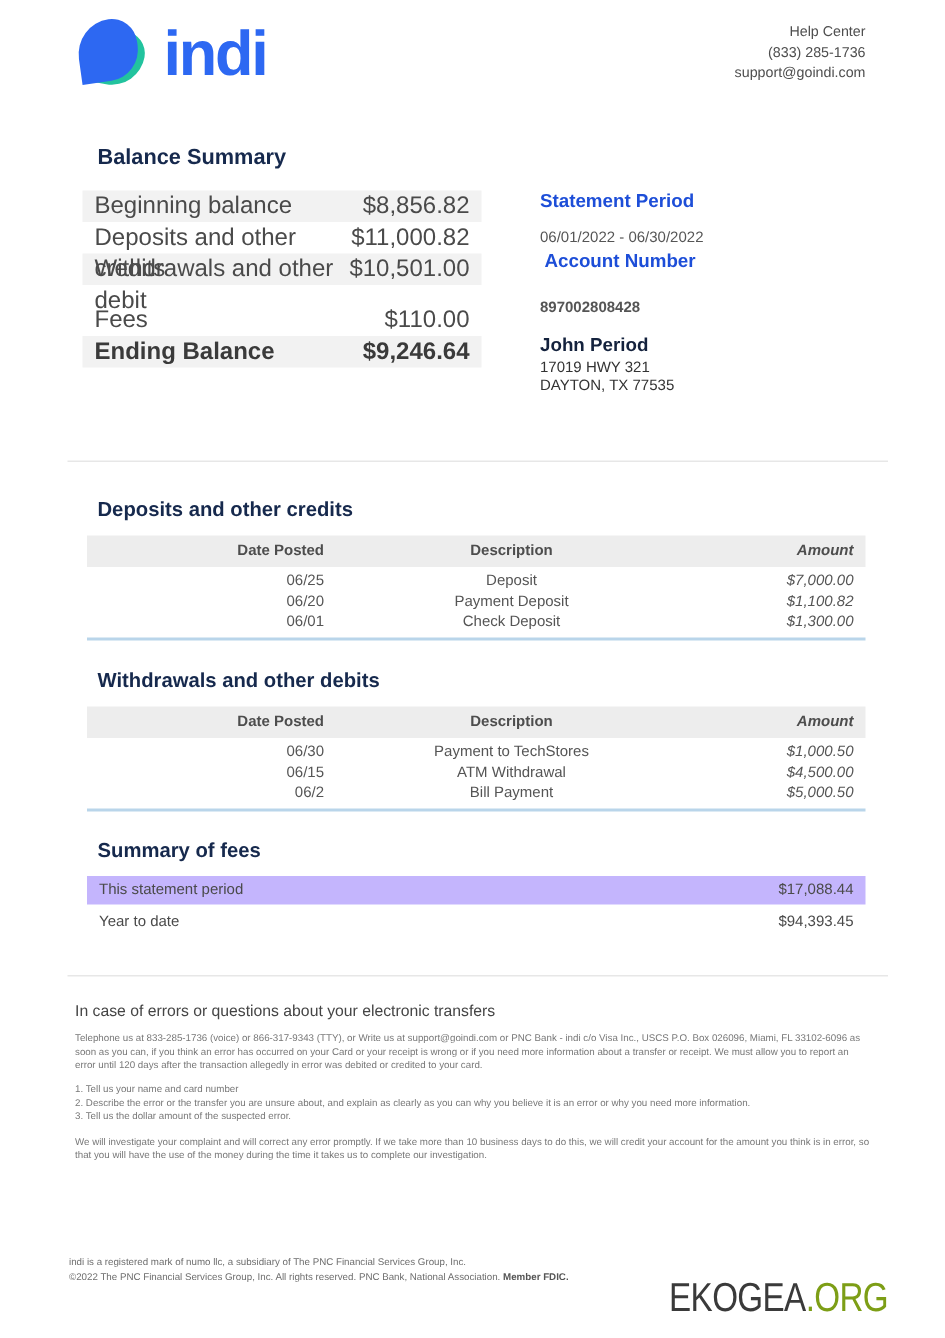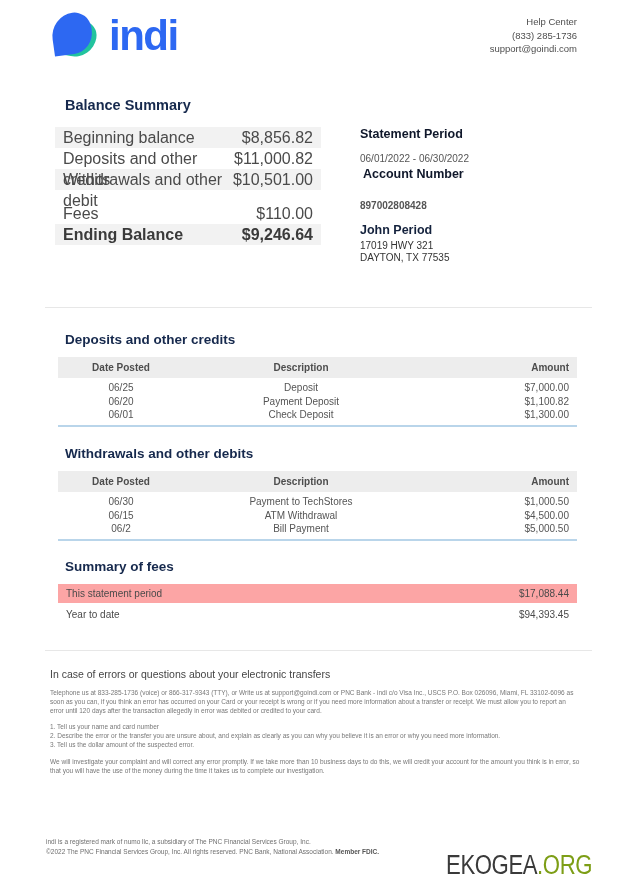--- a/index.html
+++ b/index.html
@@ -27,46 +27,46 @@
   .t-fees { top:559px; font-size:13.5px; }
   
   .bs-table { position:absolute; left:55px; top:127px; width:266px; font-size:16px; color:#4a4a4a; }
   .bs-row { display:flex; justify-content:space-between; height:21px; line-height:21px; padding:0 8px; }
   .bs-row:nth-child(odd) { background:#f2f2f2; }
   .bs-row:nth-child(4) { margin-top:13px; }
   .bs-row:nth-child(5) { font-weight:bold; color:#3a3a3a; }
   
   .info { position:absolute; left:360px; top:0; width:230px; }
   .info > div { position:absolute; left:0; }
-  .info-title { font-size:12.5px; font-weight:bold; color:#0f172a; }
+  .info-title { font-size:12.5px; font-weight:bold; color:#1d4ed8; }
   .info-val { font-size:10px; color:#555; }
   .i-period-t { top:127px; }
   .i-period-v { top:153px; }
   .i-acct-t { top:167px; left:3px !important; }
   .i-acct-v { top:200px;font-weight:bold; }
   .i-name { top:223px; font-size:12.5px; font-weight:bold; color:#14223d; }
   .i-addr1 { top:240px; color:#333; }
   .i-addr2 { top:252px; color:#333; }
   
   .divider { position:absolute; left:45px; width:547px; border-top:1px solid #e7e7e7; }
   .d1 { top:307px; } .d2 { top:650px; }
   
   .tx-table { position:absolute; left:58px; width:519px; font-size:10px; color:#555;
     border-bottom:2px solid #b9d5ea; padding-bottom:3px; }
   .tx-deposits { top:357px; } .tx-withdrawals { top:471px; }
   .tx-head { display:flex; background:#ededed; height:21px; line-height:21px;
     font-weight:bold; color:#4d4d4d; padding:0 8px; margin-bottom:3px; }
   .tx-row { display:flex; height:13.5px; line-height:13.5px; padding:0 8px; }
-  .c-date { width:110px; text-align:center; }
+  .c-date { width:110px; text-align:right;margin-left:40px; }
   .c-desc { width:250px; text-align:center; }
-  .c-amt { flex:1; text-align:right; }
+  .c-amt { flex:1; text-align:right;font-style:italic; }
   
   .fee-table { position:absolute; left:58px; top:584px; width:519px; font-size:10px; color:#4a4a4a; }
   .fee-row { display:flex; justify-content:space-between; height:19px; line-height:19px; padding:0 8px; }
-  .fee-row:nth-child(1) { background:#fca5a5; }
+  .fee-row:nth-child(1) { background:#c4b5fd; }
   .fee-row:nth-child(2) { margin-top:2px; }
   
   .err { position:absolute; left:50px; top:668px; width:530px; color:#787878; }
   .err-title { font-size:10.5px; font-weight:normal; color:#454545; margin-bottom:9px; }
   .err p, .err .list-line { font-size:6.5px; line-height:8.8px; }
   .err p { margin-bottom:8px; }
   .err-list { margin-bottom:8px; }
   
   .footer { position:absolute; left:46px; top:837px; font-size:6.5px; color:#6e6e6e; line-height:9.5px; }
   .footer b { color:#555; }

